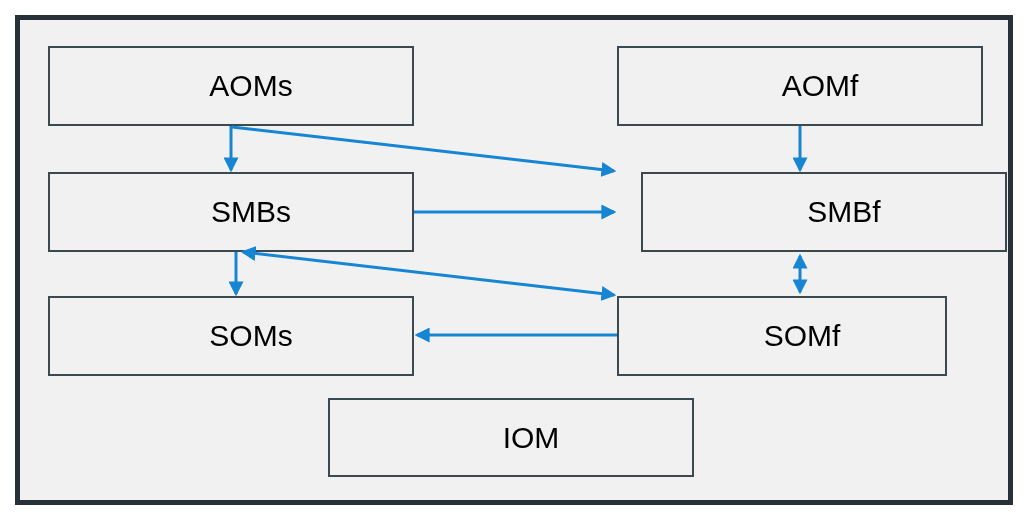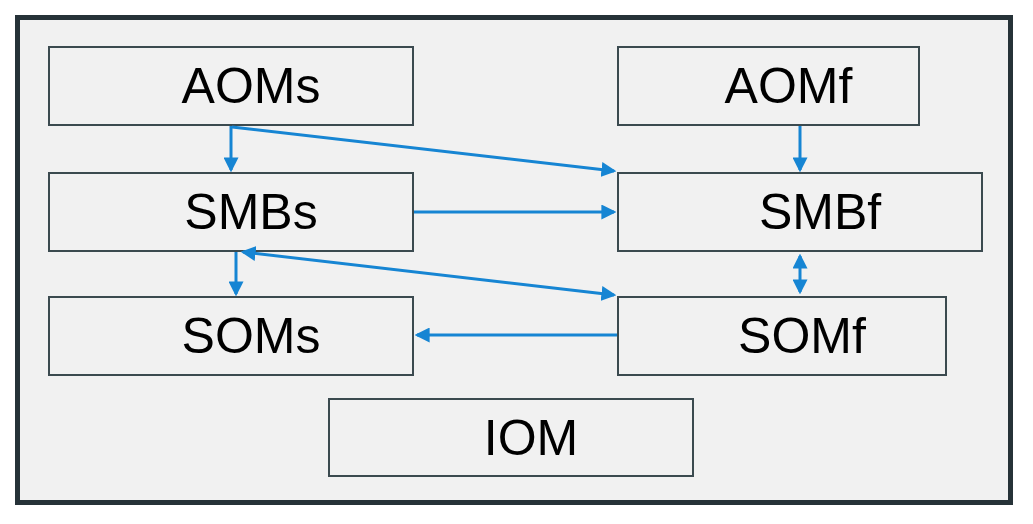--- a/index.html
+++ b/index.html
@@ -34,21 +34,21 @@
     box-sizing: border-box;
     background: #f1f1f1;
     border: 2px solid #3b4a4f;
     display: flex;
     align-items: center;
     justify-content: center;
     z-index: 3;
   }
   .node .node-label {
     font-family: "Liberation Sans", sans-serif;
-    font-size: 50px;
+    font-size: 30px;
     line-height: 1;
     color: #000000;
     letter-spacing: 0px;
     white-space: nowrap;
     font-weight: 400;
     margin-left: 40px;
   }
   
   #arrow-layer {
     position: absolute;
@@ -64,29 +64,29 @@
 <body>
 
 <div id="canvas">
 
   <div id="outer-frame"></div>
 
   <div class="node" id="node-aoms" style="left:48px;  top:46px;  width:366px; height:80px;">
     <span class="node-label">AOMs</span>
   </div>
 
-  <div class="node" id="node-aomf" style="left:617px; top:46px;  width:303px; height:80px;">
+  <div class="node" id="node-aomf" style="left:617px; top:46px;  width:366px; height:80px;">
     <span class="node-label">AOMf</span>
   </div>
 
   <div class="node" id="node-smbs" style="left:48px;  top:172px; width:366px; height:80px;">
     <span class="node-label">SMBs</span>
   </div>
 
-  <div class="node" id="node-smbf" style="left:617px; top:172px; width:366px; height:80px;">
+  <div class="node" id="node-smbf" style="left:641px; top:172px; width:366px; height:80px;">
     <span class="node-label">SMBf</span>
   </div>
 
   <div class="node" id="node-soms" style="left:48px;  top:296px; width:366px; height:80px;">
     <span class="node-label">SOMs</span>
   </div>
 
   <div class="node" id="node-somf" style="left:617px; top:296px; width:330px; height:80px;">
     <span class="node-label">SOMf</span>
   </div>

